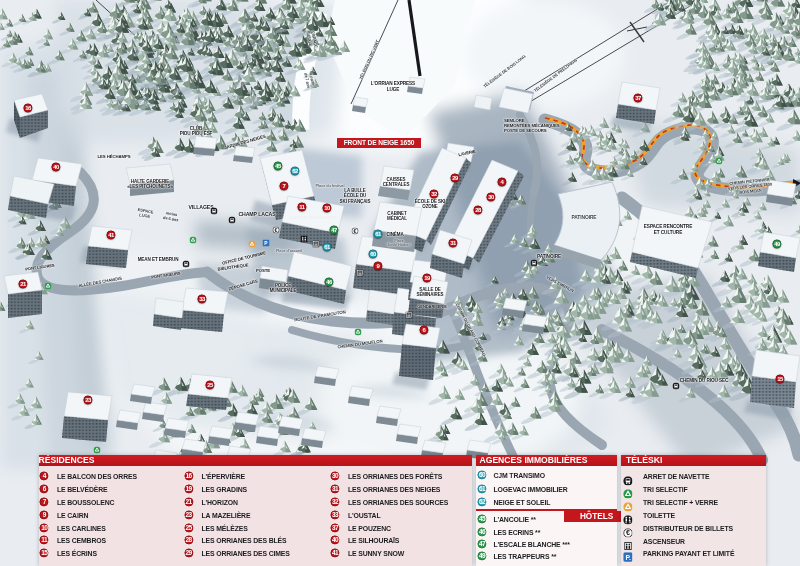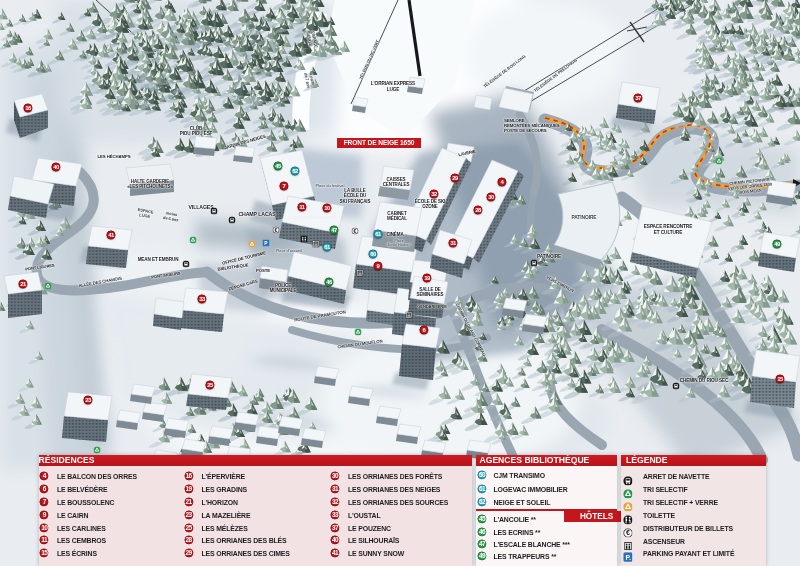--- a/index.html
+++ b/index.html
@@ -1892,21 +1892,21 @@
       <span>40</span>
     </div>
     <div class="ltx" style="left:348px;top:540.3px">LE SILHOURAÏS</div>
 <div class="lmk lr" style="left:335px;top:553.1px">
       <span>41</span>
     </div>
     <div class="ltx" style="left:348px;top:553.1px">LE SUNNY SNOW</div>
 
 <div class="panel" style="left:475.5px;width:141.5px;background:#fbf5f5"></div>
 
-<div class="phead" style="left:475.5px;width:141.5px"><span style="margin-left:4px">AGENCES BIBLIOTHÈQUE</span></div>
+<div class="phead" style="left:475.5px;width:141.5px"><span style="margin-left:4px">AGENCES IMMOBILIÈRES</span></div>
 
 <div class="lmk lt" style="left:482px;top:475.3px">
       <span>60</span>
     </div>
     <div class="ltx" style="left:493.5px;top:475.3px">CJM TRANSIMO</div>
 <div class="lmk lt" style="left:482px;top:488.8px">
       <span>61</span>
     </div>
     <div class="ltx" style="left:493.5px;top:488.8px">LOGEVAC IMMOBILIER</div>
 <div class="lmk lt" style="left:482px;top:502.3px">
@@ -1930,21 +1930,21 @@
       <span>47</span>
     </div>
     <div class="ltx" style="left:493.5px;top:544px">L'ESCALE BLANCHE ***</div>
 <div class="lmk lg" style="left:482px;top:556px">
       <span>49</span>
     </div>
     <div class="ltx" style="left:493.5px;top:556px">LES TRAPPEURS **</div>
 
 <div class="panel" style="left:621px;width:144.5px;background:#f2e5e5"></div>
 
-<div class="phead" style="left:621px;width:144.5px"><span style="margin-left:5px">LÉGENDE</span></div>
+<div class="phead" style="left:621px;width:144.5px"><span style="margin-left:5px">TÉLÉSKI</span></div>
 
 <div style="position:absolute;left:627.7px;top:476.1px;transform:translate(-50%,-50%);width:9.5px;height:9.5px"><svg viewBox="0 0 10 10" width="9.5" height="9.5">
         <circle cx="5" cy="5" r="5" fill="#17181c"></circle>
         <rect x="2.6" y="2" width="4.8" height="4.6" rx="0.8" fill="#fff"></rect>
         <rect x="3.2" y="2.8" width="3.6" height="1.8" fill="#17181c"></rect>
         <circle cx="3.6" cy="7.4" r="0.8" fill="#fff"></circle>
         <circle cx="6.4" cy="7.4" r="0.8" fill="#fff"></circle>
       </svg></div>
 <div class="ltx" style="left:643px;top:476.1px">ARRET DE NAVETTE</div>
 

